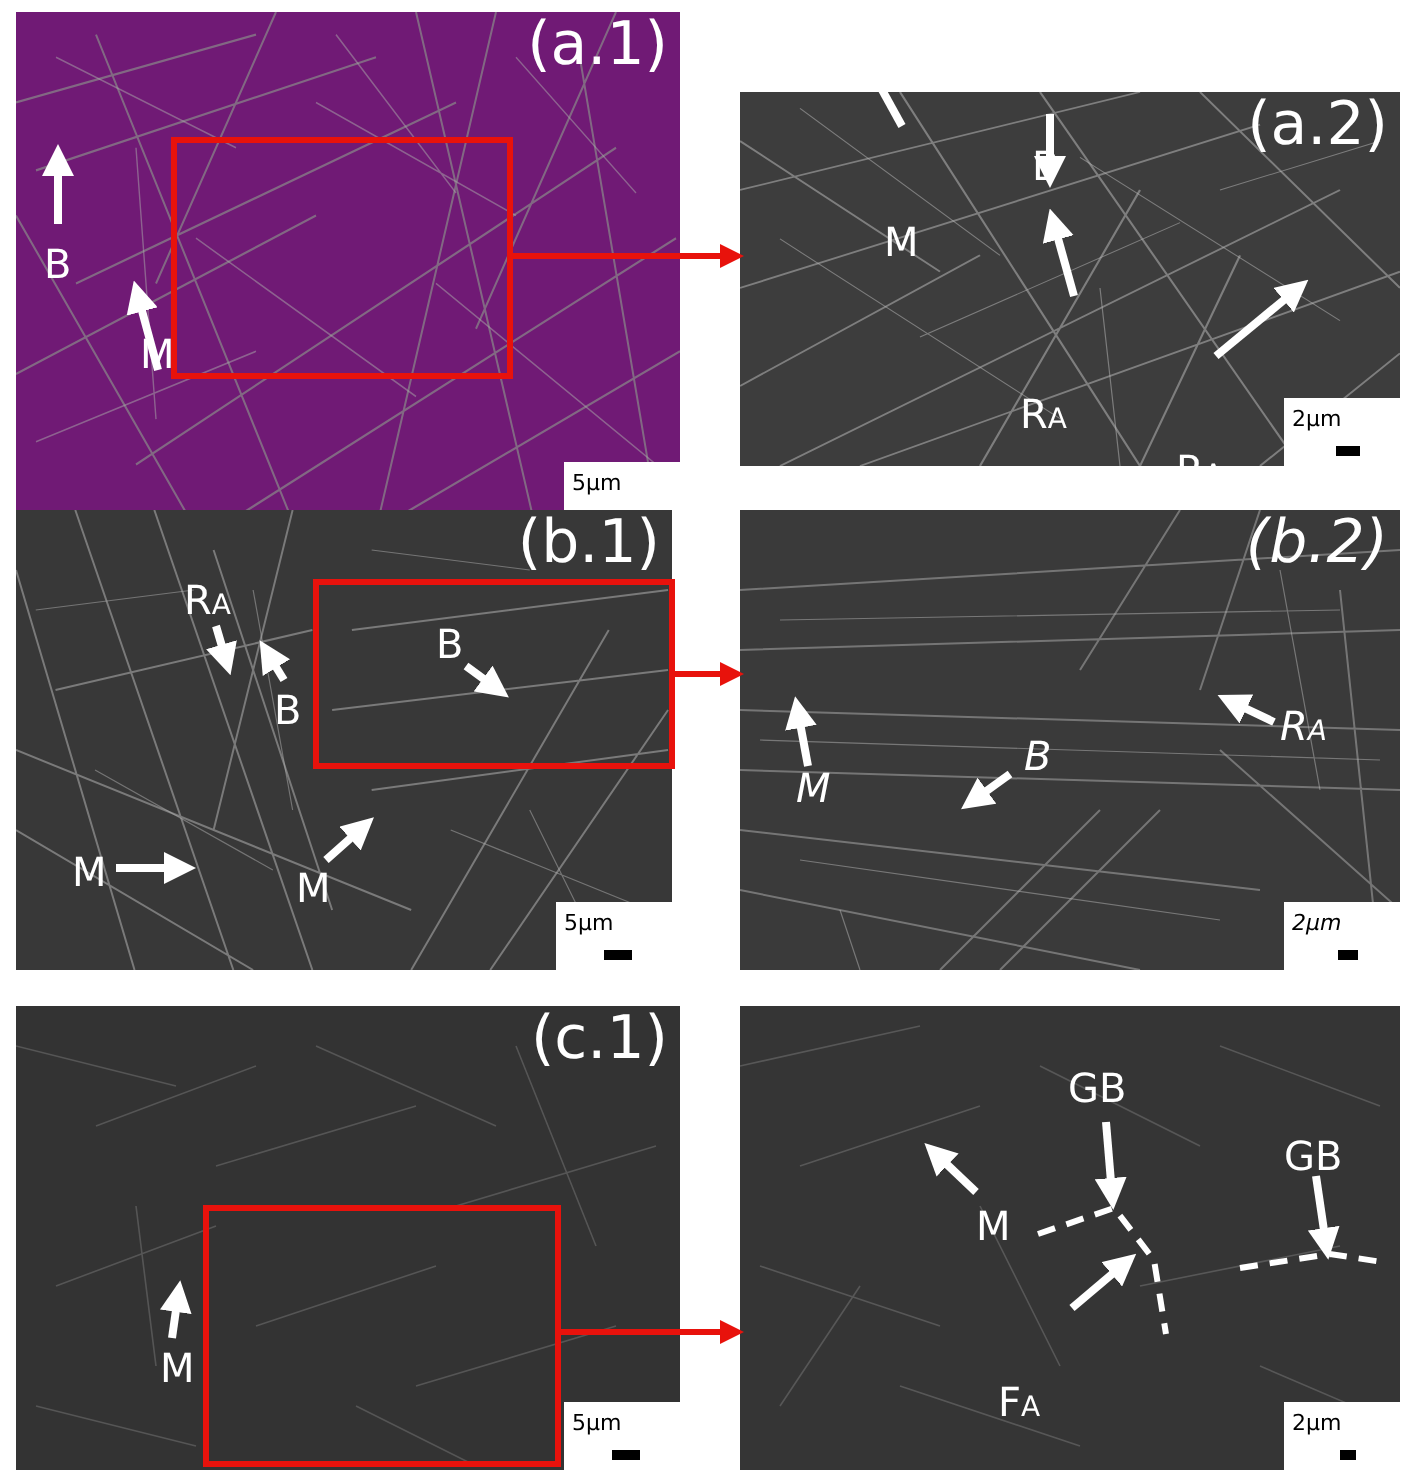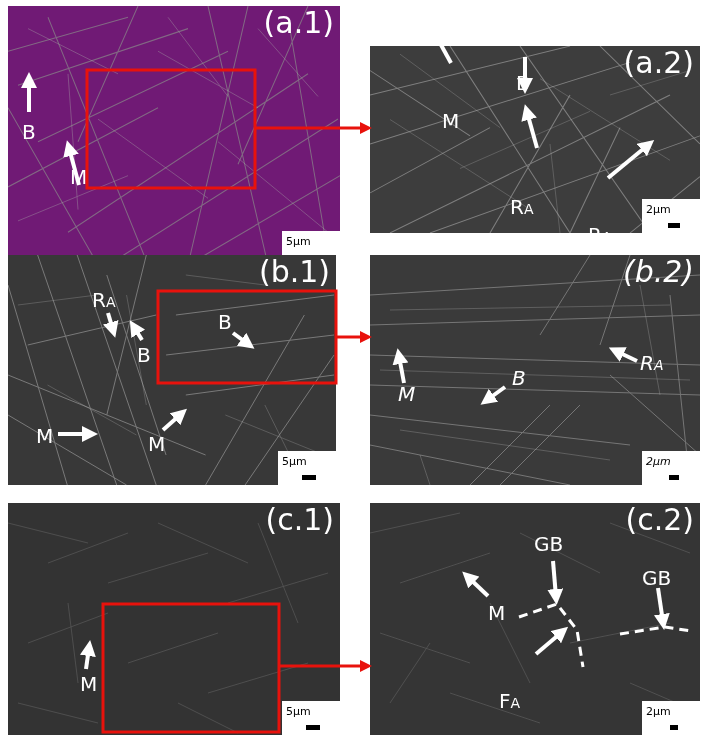--- a/index.html
+++ b/index.html
@@ -108,21 +108,20 @@
   </div>
   <div class="lbl" style="left:72px;top:170px;"><span>M</span></div>
 </div>
 
 <div class="panel" style="left:370px;top:503px;width:330px;height:232px;background:#353535;">
   <svg class="tex" viewBox="0 0 330 232" preserveAspectRatio="none">
     <g stroke="#606060" stroke-width="0.8" opacity="0.8">
       <path d="M0,30 L90,10 M30,80 L120,50 M10,130 L100,160 M80,190 L170,220 M150,30 L230,70 M240,20 L320,50 M200,140 L300,120 M260,180 L330,210 M120,100 L160,180 M20,200 L60,140"></path>
     </g>
   </svg>
-  <div class="plabel">(c.2)</div>
   <div class="scale">
     <span class="st">2µm</span>
     <span class="sb" style="width:8px;left:28px;"></span>
   </div>
   <div class="lbl" style="left:164px;top:30px;"><span>GB</span></div>
   <div class="lbl" style="left:118px;top:99px;"><span>M</span></div>
   <div class="lbl" style="left:129px;top:152px;margin-top:35px;"><span>F</span><sub>A</sub></div>
   <div class="lbl" style="left:272px;top:64px;"><span>GB</span></div>
 </div>
 

